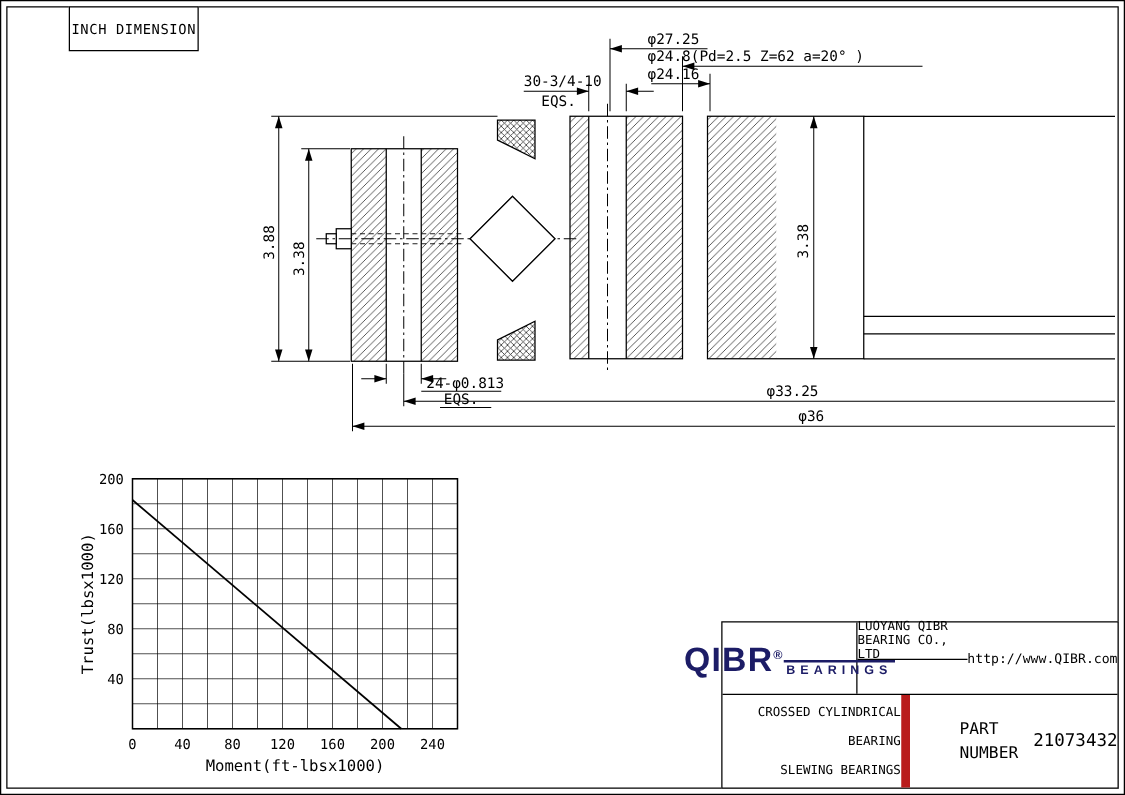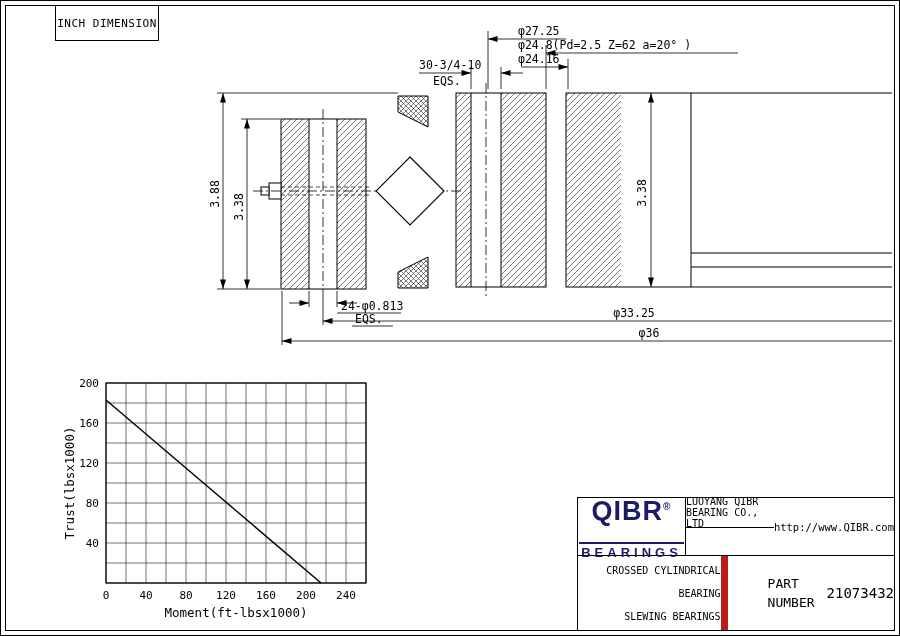--- a/index.html
+++ b/index.html
@@ -11,25 +11,25 @@
               display:flex; align-items:center; justify-content:center; font-size:11px; letter-spacing:.5px; background:#fff; }
   #drawing-svg { position:absolute; left:0; top:0; }
   #chart-svg { position:absolute; left:60px; top:370px; }
   .dimtext text { font-family:"DejaVu Sans Mono", monospace; font-size:11.5px; }
   .tick { font-family:"DejaVu Sans Mono", monospace; font-size:11px; fill:#000; }
   .axis-label { font-family:"DejaVu Sans Mono", monospace; font-size:12.5px; fill:#000; }
 
   .title-block { position:absolute; right:4px; bottom:4px; width:318px; height:134px; background:#fff;
                  border:1px solid #000; display:flex; flex-direction:column; }
   .tb-row1 { display:flex; height:58px; border-bottom:1px solid #000; }
-  .tb-logo { width:108px; display:flex; flex-direction:column; align-items:center; justify-content:center;
+  .tb-logo { width:108px; display:flex; align-items:center; justify-content:center;
              border-right:1px solid #000; }
   .logo-main { font-family:"Liberation Sans", sans-serif; font-weight:bold; font-size:27px; line-height:27px; letter-spacing:1px; }
   .logo-main sup { font-size:10px; }
-  .logo-sub { font-family:"Liberation Sans", sans-serif; font-size:13px; font-weight:bold; letter-spacing:4px;
+  .logo-sub { font-family:"Liberation Sans", sans-serif; font-size:10px; font-weight:bold; letter-spacing:4px;
               border-top:2px solid currentColor; padding:1px 2px 0 2px; margin-top:17px; }
   .tb-co { flex:1; display:flex; }
   .tb-company { height:30px; border-bottom:1px solid #000; display:flex; align-items:center; justify-content:center; font-size:10px; }
   .tb-website { flex:1; display:flex; align-items:center; justify-content:center; font-size:10.5px; }
   .tb-row2 { flex:1; display:flex; }
   .tb-product { width:164px; border-right:7px solid #b91c1c; padding:3px 0 0 6px; font-size:10px; line-height:23px;text-align:right; }
   .tb-part { flex:1; display:flex; align-items:center; padding-left:8px; gap:12px;margin-left:32px; }
   .tb-part-label { font-size:13px; line-height:19px; }
   .tb-part-number { font-size:14px; }
 </style>

